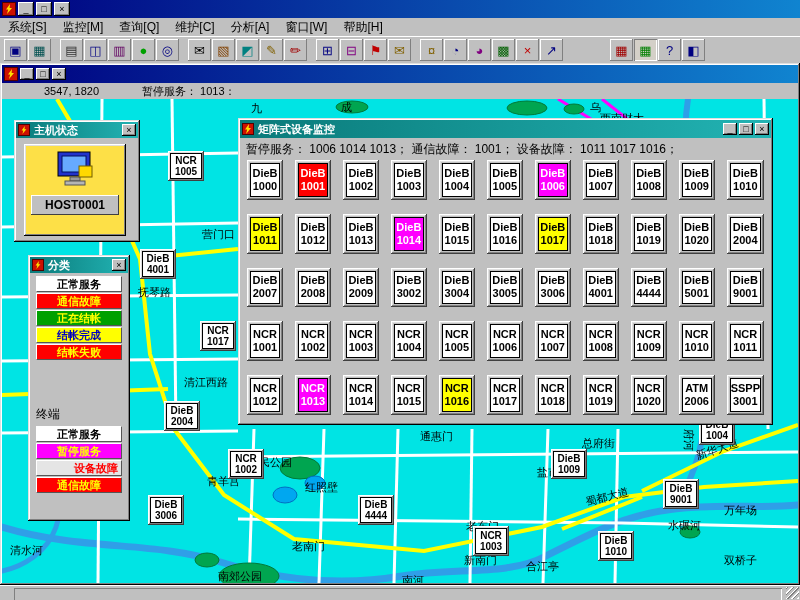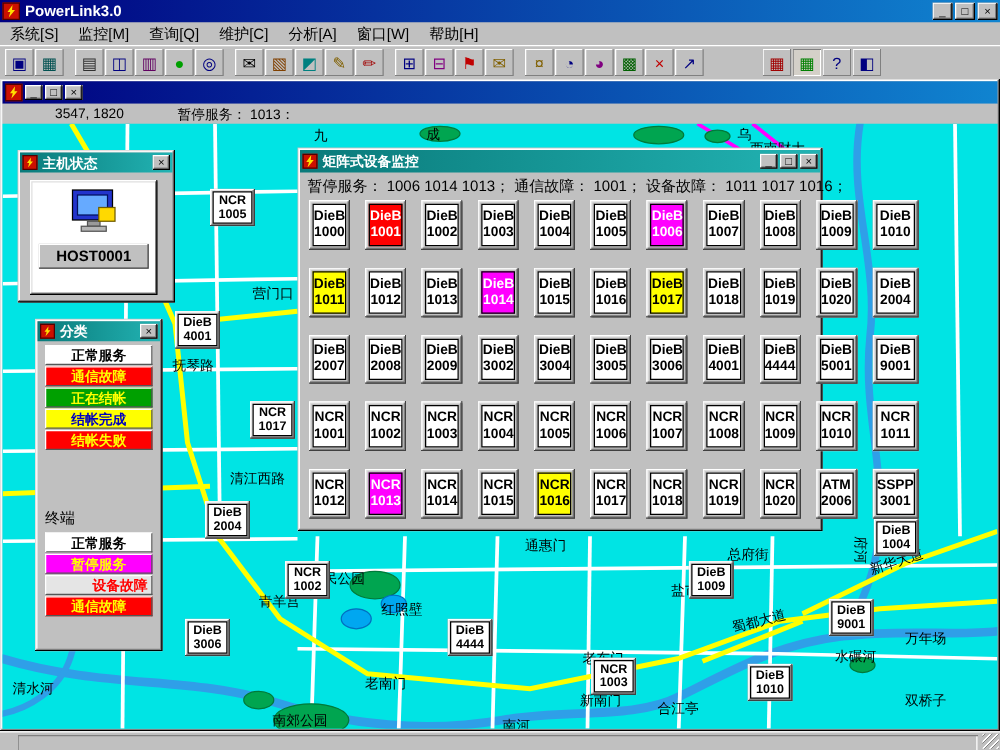--- a/index.html
+++ b/index.html
@@ -43,35 +43,35 @@
   
   .win { position:absolute; background:#c0c0c0;
     box-shadow: inset -1px -1px 0 #000, inset 1px 1px 0 #dfdfdf, inset -2px -2px 0 #808080, inset 2px 2px 0 #fff; }
   .teal-titlebar { position:absolute; left:2px; top:2px; right:2px; height:16px; background:linear-gradient(90deg,#0a7a7a,#22b3b3); display:flex; align-items:center; padding:0 2px; }
   .teal-titlebar .wtitle { color:#fff; font-weight:bold; font-size:11px; margin-left:4px; flex:1; }
   .teal-titlebar.tall { height:18px; }
   .teal-titlebar .app-icon { width:12px; height:12px; }
 
   .win-host { left:12px; top:21px; width:126px; height:122px; z-index:5; }
   .host-body { position:absolute; left:2px; top:18px; right:2px; bottom:2px; }
-  .host-big { position:absolute; left:8px; top:6px; width:102px; height:92px; background:#ffffff; border:none;
+  .host-big { position:absolute; left:8px; top:6px; width:102px; height:92px; background:#fde047; border:none;
     box-shadow: inset -1px -1px 0 #000, inset 1px 1px 0 #fff, inset -2px -2px 0 #808080, inset 2px 2px 0 #dfdfdf;
     display:flex; flex-direction:column; align-items:center; padding-top:6px; }
   .host-label { margin-top:4px; width:88px; height:20px; background:#c0c0c0; font-size:12px; font-weight:bold; color:#000;
     display:flex; align-items:center; justify-content:center;
     box-shadow: inset -1px -1px 0 #404040, inset 1px 1px 0 #fff; }
 
   .win-legend { left:26px; top:156px; width:102px; height:266px; z-index:5; }
   .legend-body { position:absolute; left:2px; top:18px; right:2px; bottom:2px; padding:2px 2px; }
   .legend-heading { font-size:12px; color:#000; padding:2px 4px 2px 4px; }
   .legend-gap { margin-top:44px; }
   .legend-item { height:16px; margin:1px 4px; display:flex; align-items:center; justify-content:center;
     font-size:11px; font-weight:bold; border:1px solid; border-color:#ffffff #555555 #555555 #ffffff; }
 
-  .win-matrix { left:236px; top:19px; width:420px; height:307px; z-index:6; }
+  .win-matrix { left:236px; top:19px; width:535px; height:307px; z-index:6; }
   .matrix-status { position:absolute; left:8px; top:23px; right:4px; height:16px; font-size:12px; color:#000; white-space:nowrap; }
   .matrix-grid { position:absolute; left:9px; top:42px; right:9px; bottom:10px; display:grid;
     grid-template-columns:repeat(11,1fr); grid-template-rows:repeat(5,1fr); gap:14px 12px; }
   .mx-dev { background:#c0c0c0; border:none; padding:3px;
     box-shadow: inset -1px -1px 0 #404040, inset 1px 1px 0 #fff, inset -2px -2px 0 #808080, inset 2px 2px 0 #dfdfdf; }
   .mx-inner { width:100%; height:100%; border:1px solid #000; display:flex; flex-direction:column; align-items:center; justify-content:center; font-size:11px; line-height:13px; font-weight:bold; }
 
   
   .statusbar { position:absolute; left:0; bottom:0; width:800px; height:15px; background:#c0c0c0; border-top:1px solid #fff; }
   .status-panel { position:absolute; left:2px; top:2px; right:18px; bottom:1px; font-size:11px; color:#000; padding:11px 4px;
@@ -83,21 +83,20 @@
 <body>
 
 <div class="screen">
 
   <div class="titlebar">
     <span class="app-icon">
       <svg viewBox="0 0 10 10" width="10" height="10">
           <polygon points="6,0 2,5.5 4.2,5.5 3,10 8,4 5.6,4" fill="#ffe000"></polygon>
         </svg>
     </span>
-    <span class="title">PowerLink3.0</span>
     <button class="ctrl-btn">_</button>
     <button class="ctrl-btn">□</button>
     <button class="ctrl-btn">×</button>
   </div>
 
   <div class="menubar">
       <div class="menu-item">系统[S]</div>
       <div class="menu-item">监控[M]</div>
       <div class="menu-item">查询[Q]</div>
       <div class="menu-item">维护[C]</div>

